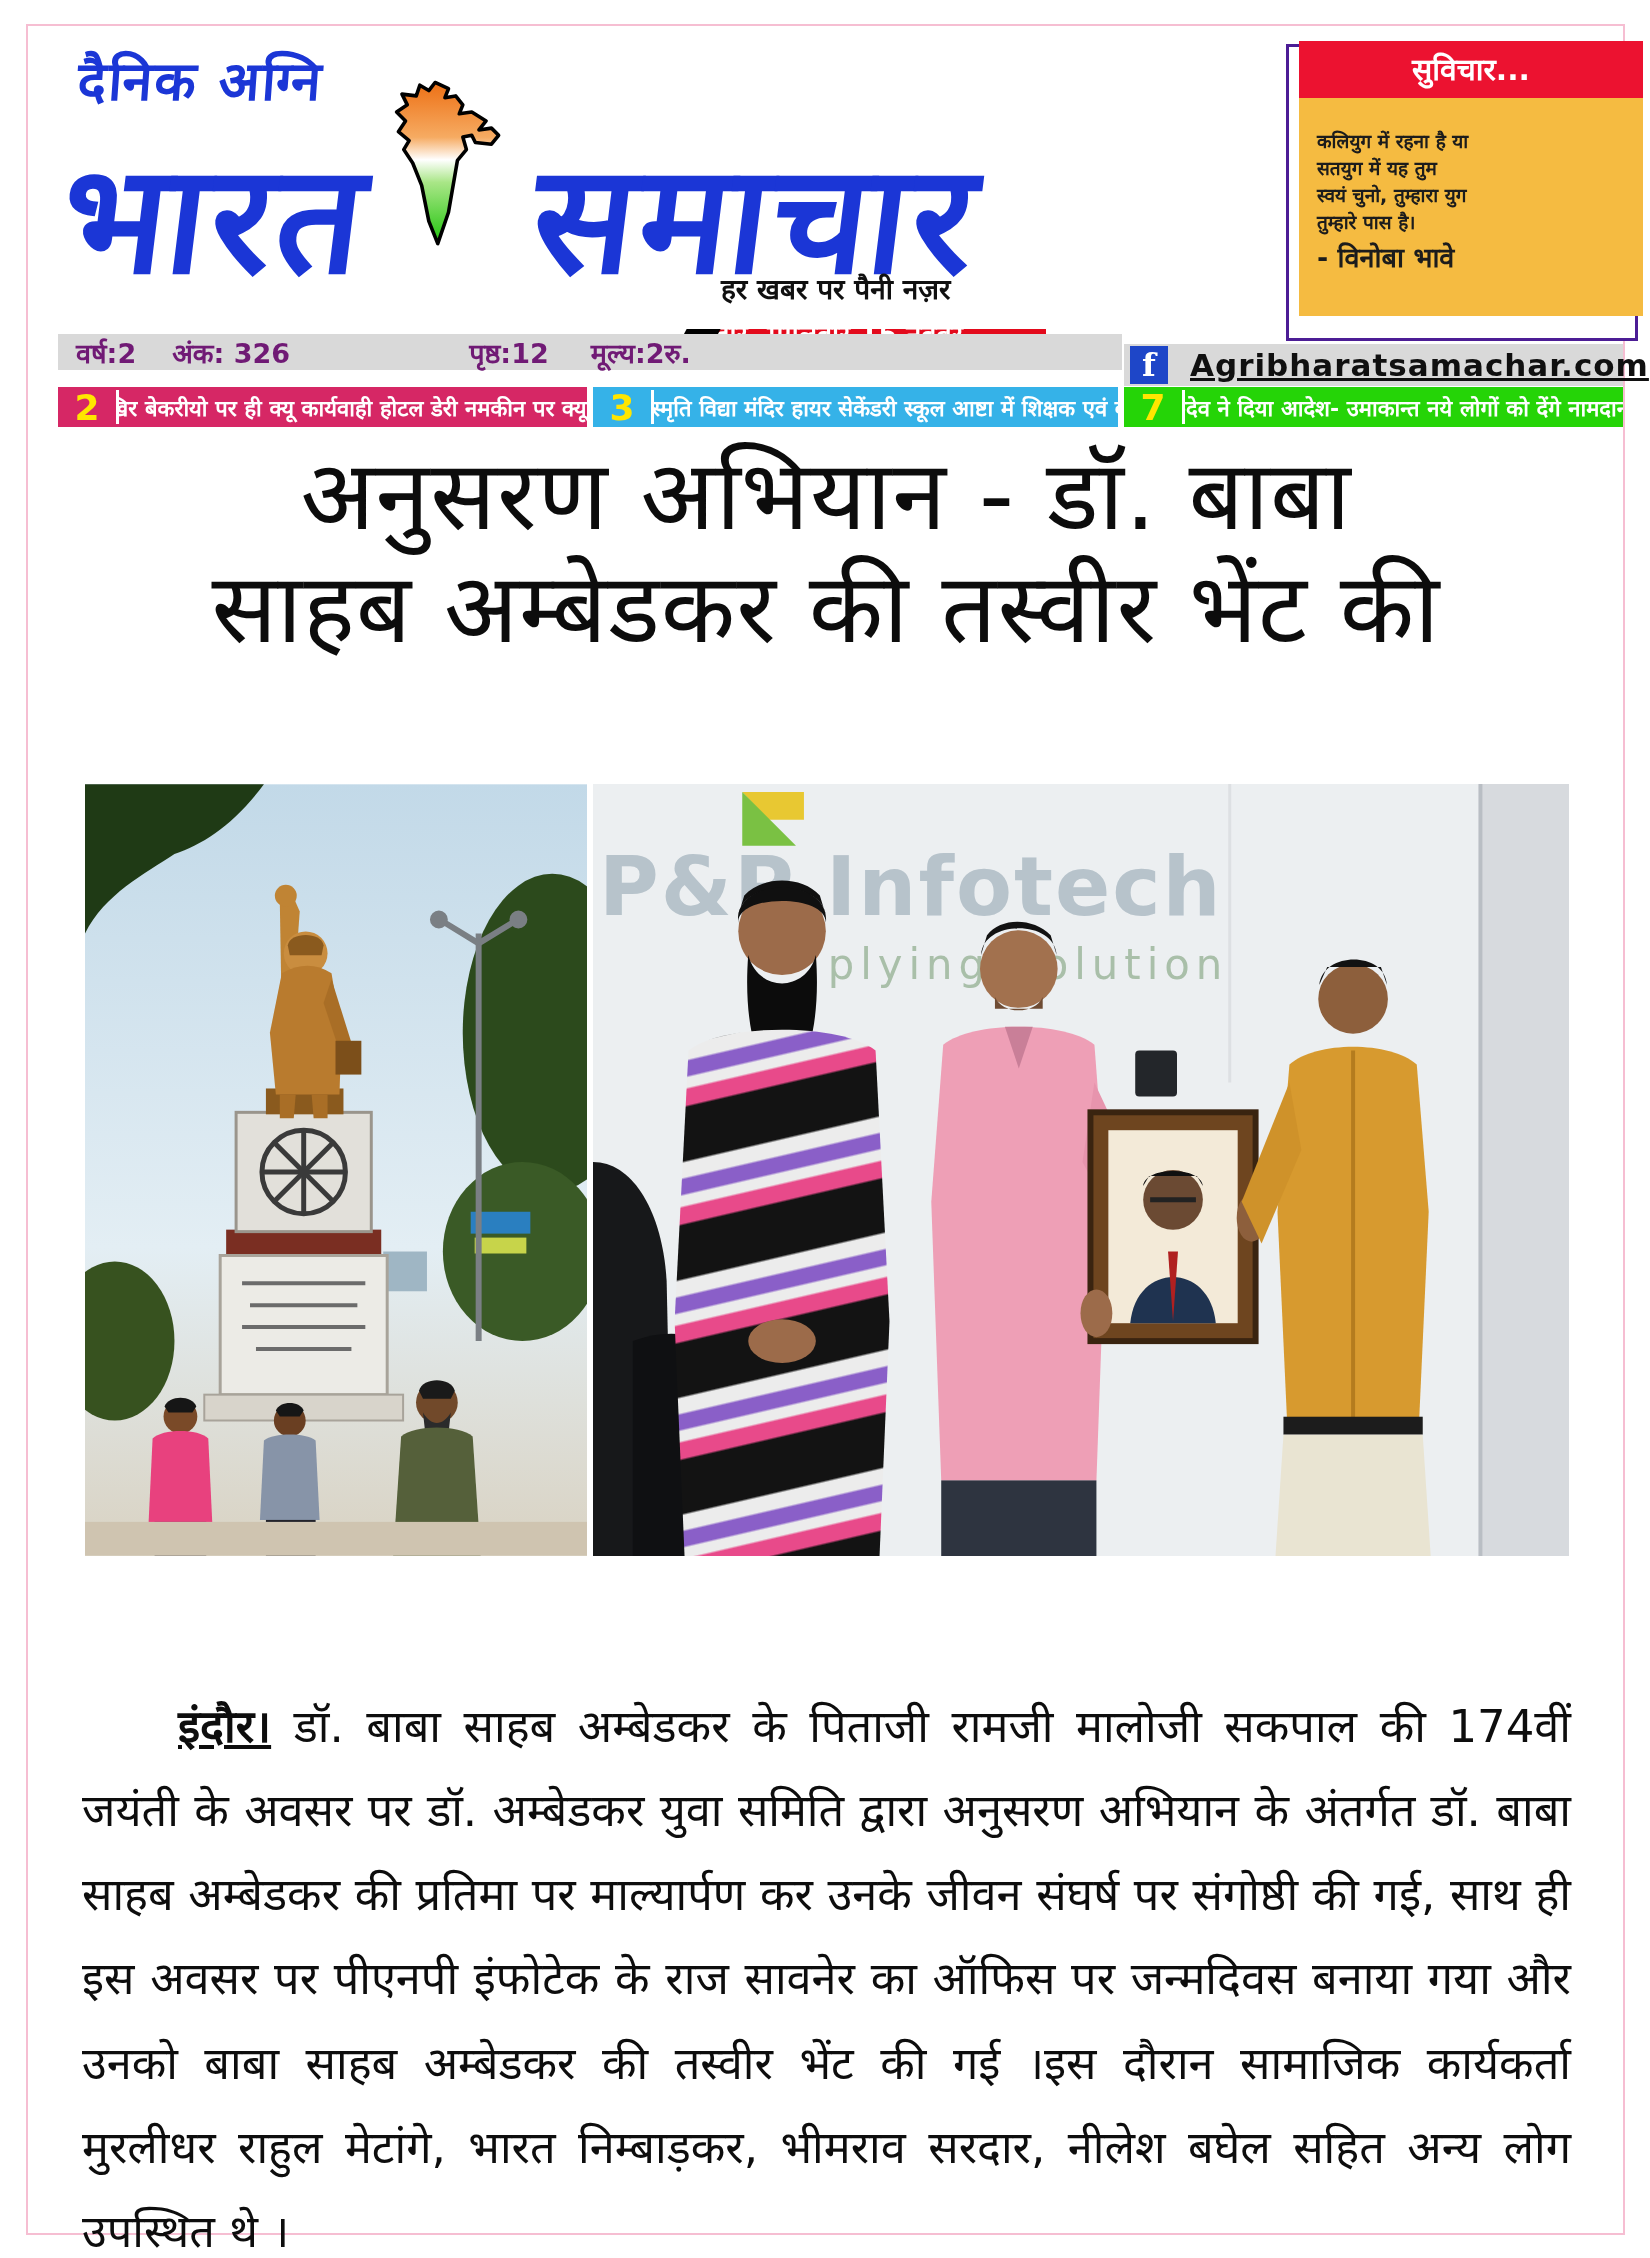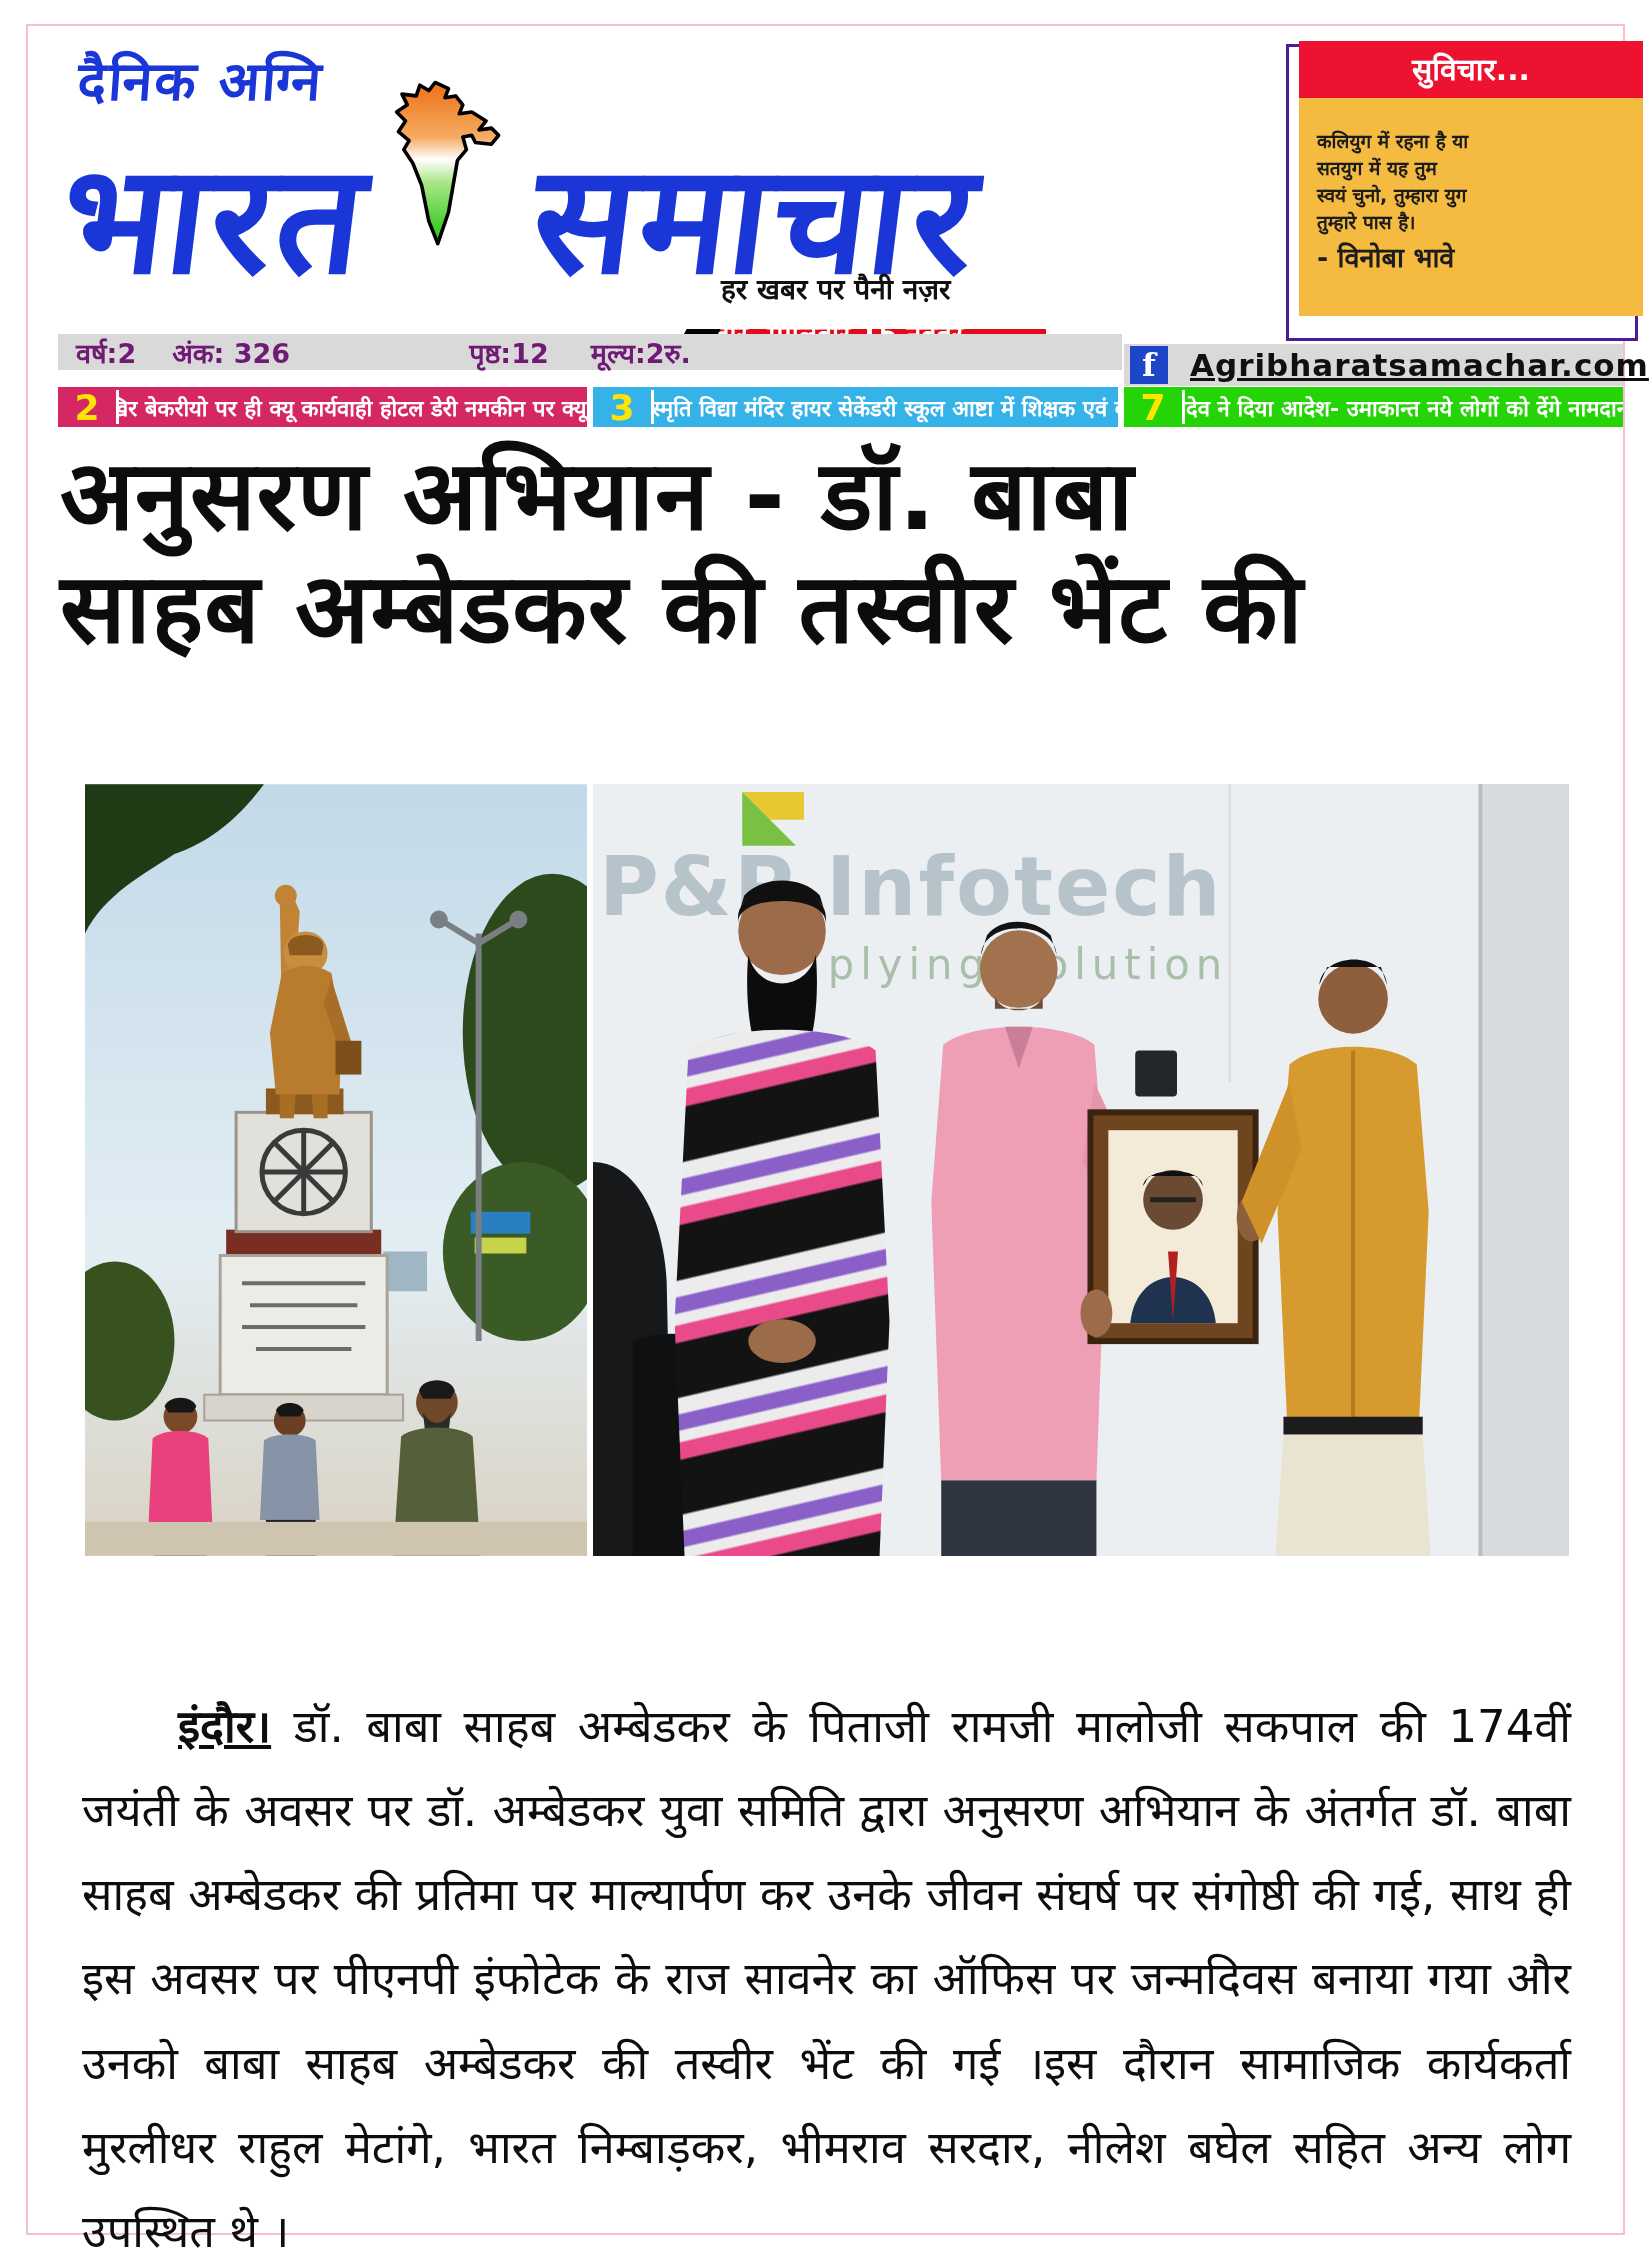--- a/index.html
+++ b/index.html
@@ -47,22 +47,22 @@
   .t1{left:58px;width:529px;background:#d62765;}
   .t2{left:593px;width:525px;background:#35b2e8;}
   .t3{left:1124px;width:499px;background:#25d407;}
   .ticker-num{width:58px;display:flex;align-items:center;justify-content:center;
         color:#ffe600;font-size:36px;font-weight:900;flex:none;}
   .ticker-sep{width:3px;background:#fff;margin:3px 0;flex:none;}
   .ticker-text{flex:1;display:flex;align-items:center;justify-content:center;
         color:#fff;font-weight:800;font-size:22px;white-space:nowrap;overflow:hidden;}
 
   
-  .headline{position:absolute;left:60px;top:440px;width:1532px;text-align:left;
-        font-weight:700;color:#0c0c0c;font-size:97px;line-height:1.16;letter-spacing:1px;}
+  .headline{position:absolute;left:60px;top:440px;width:1532px;text-align:center;
+        font-weight:400;color:#0c0c0c;font-size:97px;line-height:1.16;letter-spacing:1px;}
 
   
   .photo{position:absolute;left:85px;top:784px;width:1485px;height:772px;display:flex;gap:6px;}
   .photo svg{display:block;}
 
   
   .article{position:absolute;left:82px;top:1640px;width:1489px;font-size:45px;line-height:1.87;
         color:#0d0d0d;text-align:justify;text-indent:96px;font-weight:500;}
   .article .dateline{font-weight:900;text-decoration:underline;}
 </style>

